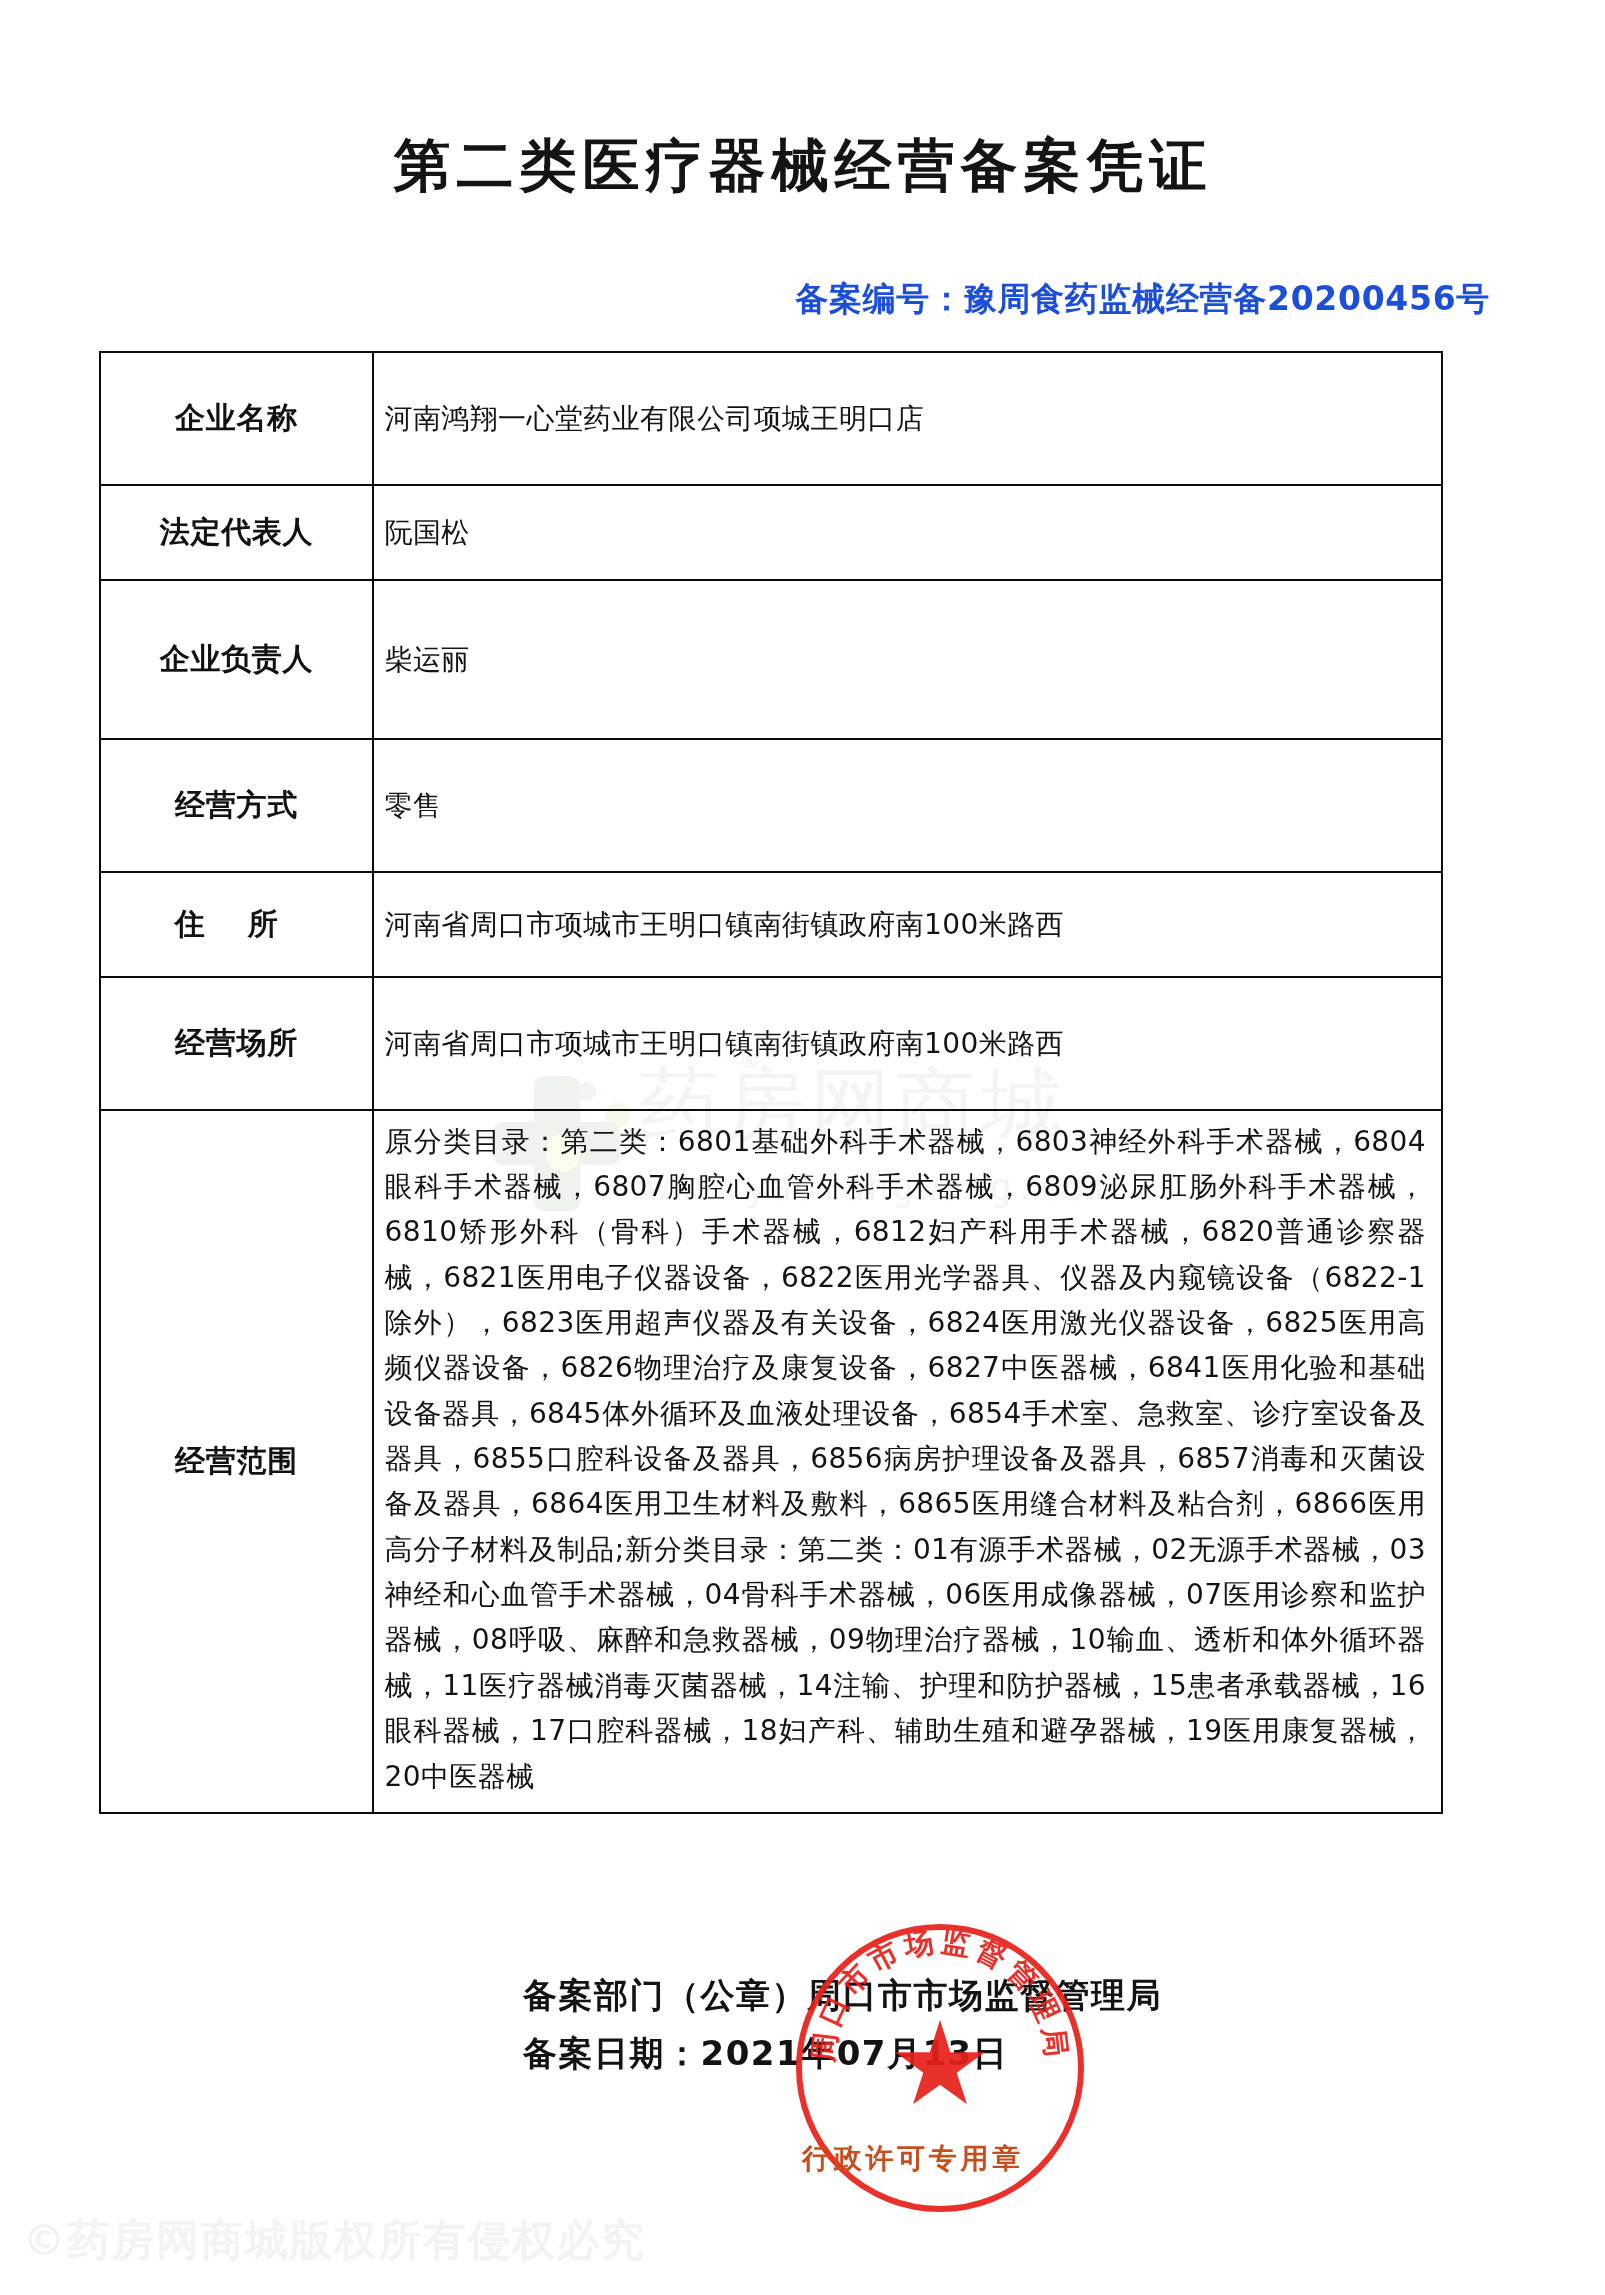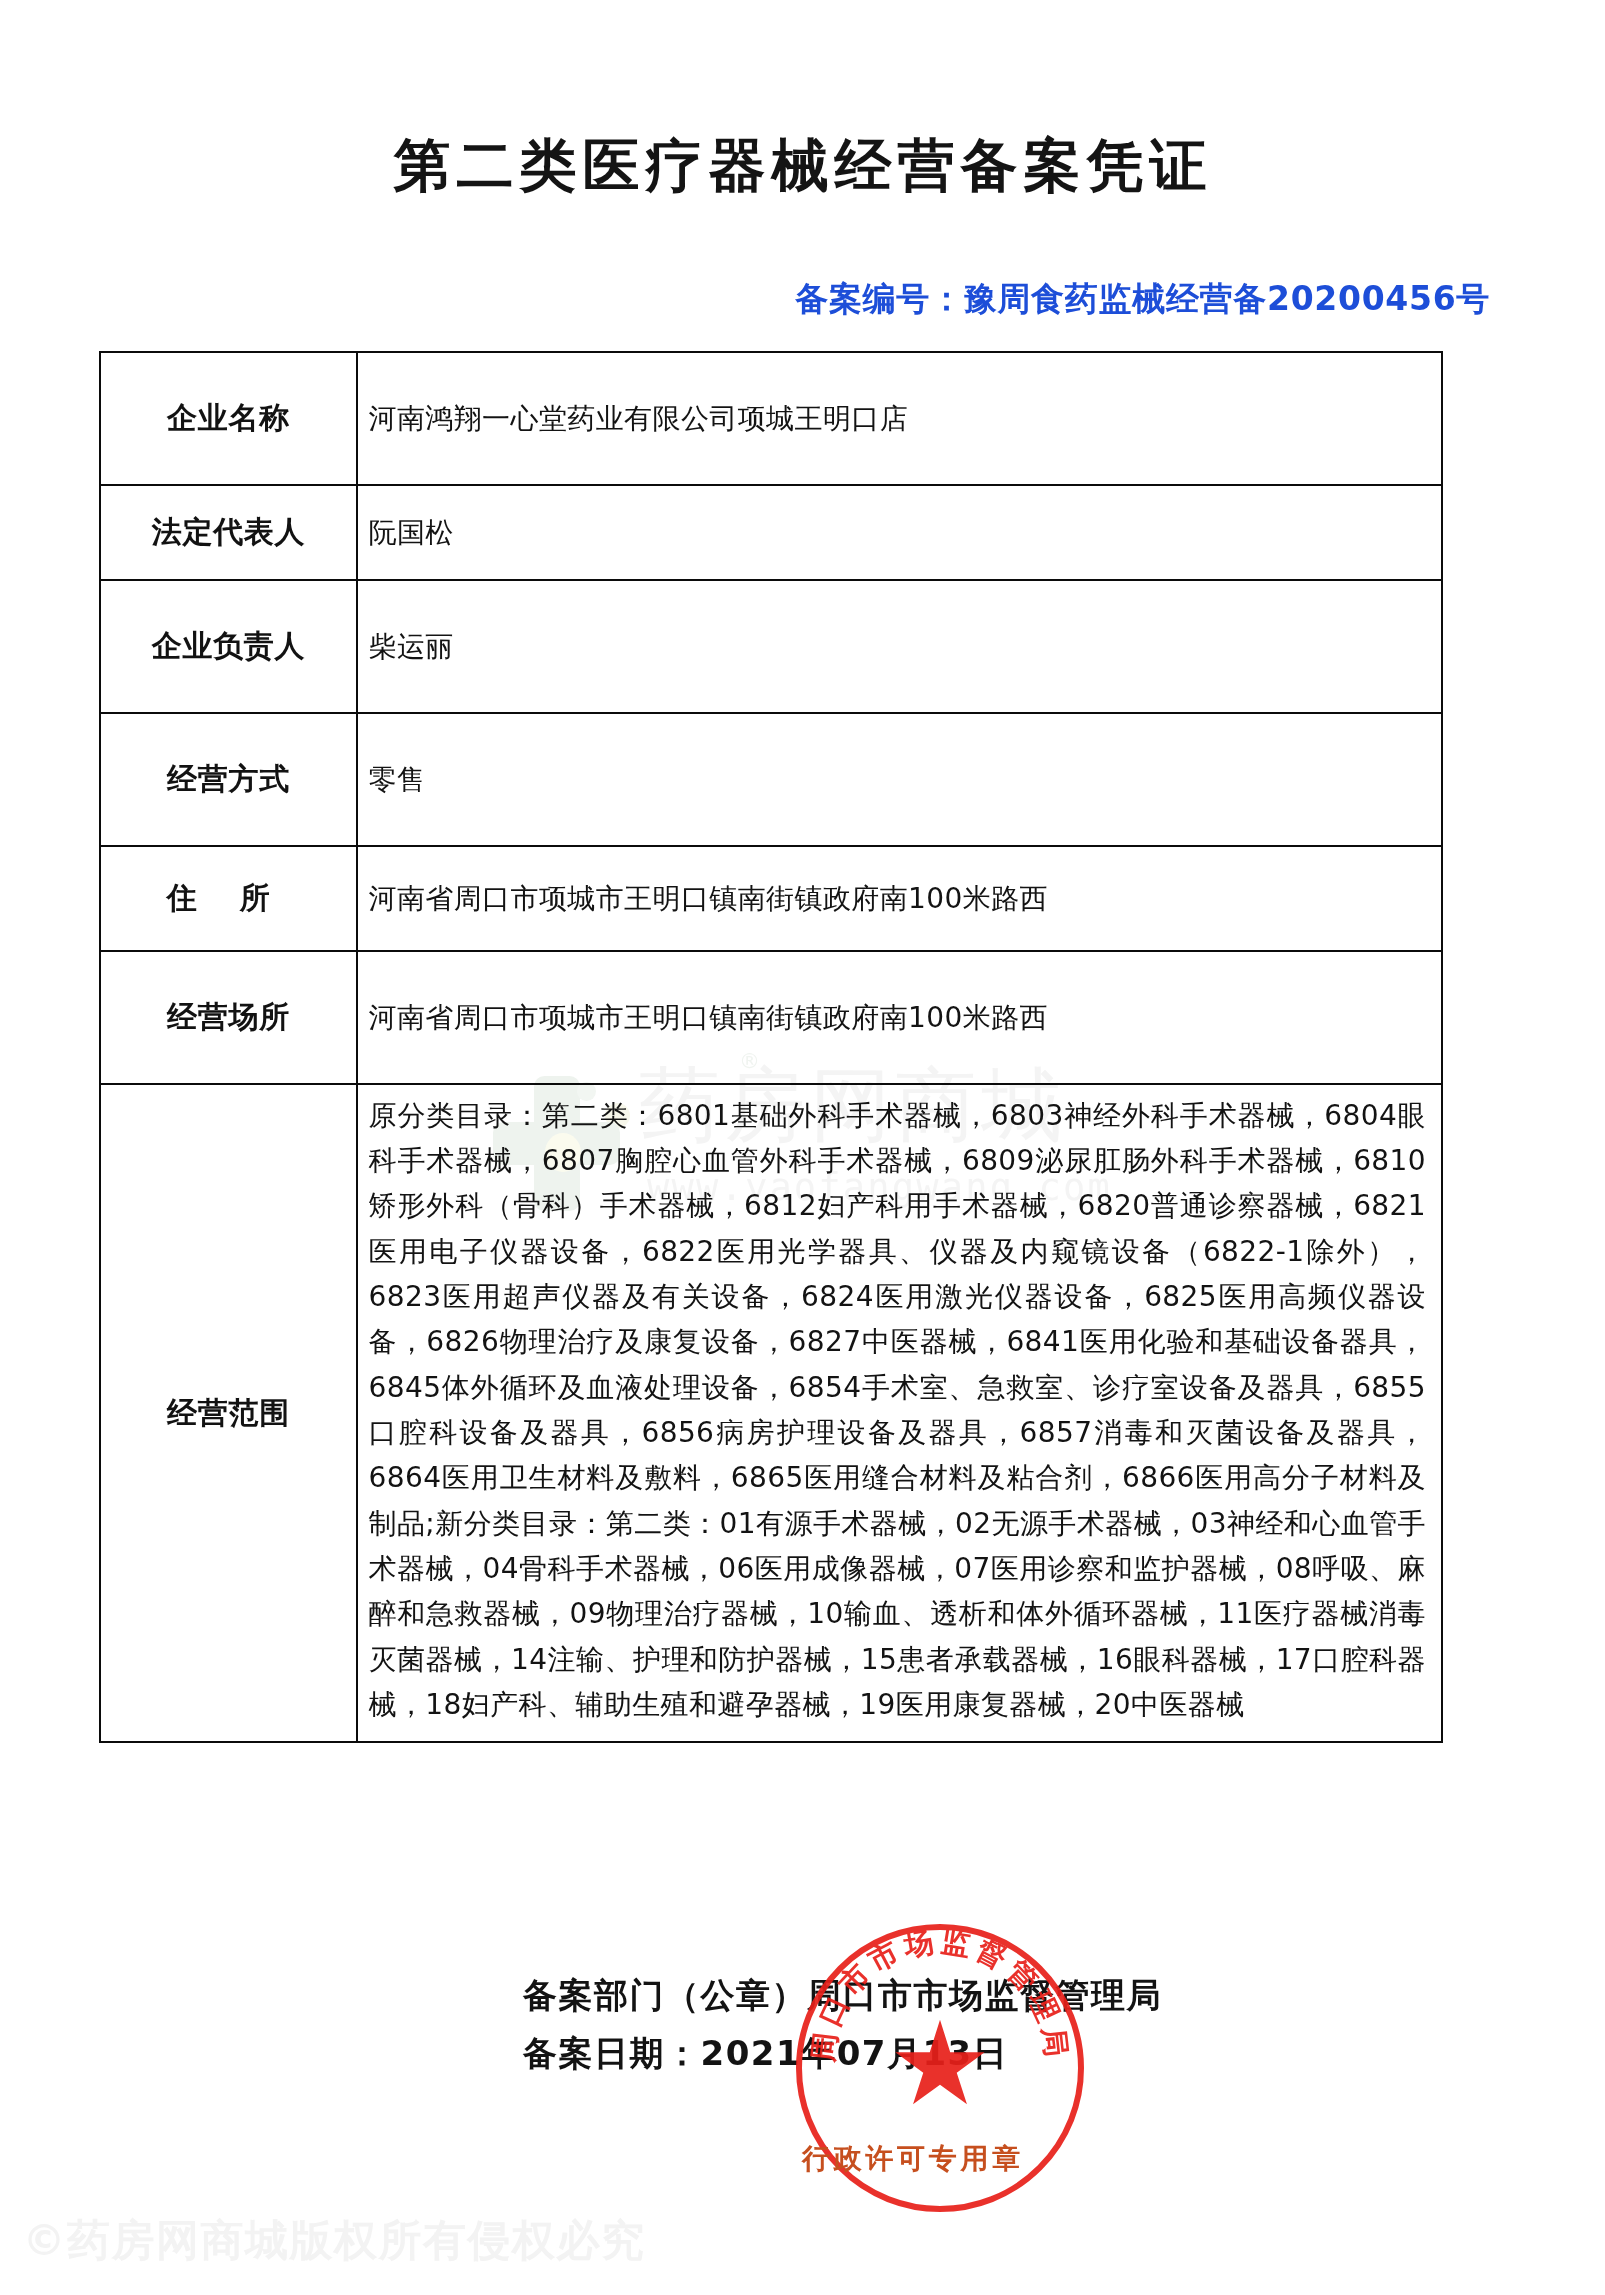--- a/index.html
+++ b/index.html
@@ -153,21 +153,21 @@
     width: 1344px;
     border-collapse: collapse;
     table-layout: fixed;
     z-index: 2;
     background: transparent;
   }
   .cert-table td {
     border: 2.2px solid #0b0b0b;
     background: transparent;
     vertical-align: middle;
-    padding: 4px;
+    padding: 12px;
   }
   .cert-table td.lbl {
     width: 247px;
     text-align: center;
     font-family: "DejaVu Sans", "Liberation Sans", sans-serif;
     font-size: 30px;
     font-weight: bold;
     letter-spacing: 0.7px;
     color: #121212;
   }
@@ -285,21 +285,21 @@
 <table class="cert-table">
   <tbody>
     <tr style="height:133px;">
       <td class="lbl">企业名称</td>
       <td class="val">河南鸿翔一心堂药业有限公司项城王明口店</td>
     </tr>
     <tr style="height:95px;">
       <td class="lbl">法定代表人</td>
       <td class="val">阮国松</td>
     </tr>
-    <tr style="height:133px;">
+    <tr style="height:159px;">
       <td class="lbl">企业负责人</td>
       <td class="val">柴运丽</td>
     </tr>
     <tr style="height:133px;margin-top:36px;">
       <td class="lbl">经营方式</td>
       <td class="val">零售</td>
     </tr>
     <tr style="height:105px;">
       <td class="lbl"><span class="spaced">住所</span></td>
       <td class="val">河南省周口市项城市王明口镇南街镇政府南100米路西</td>

